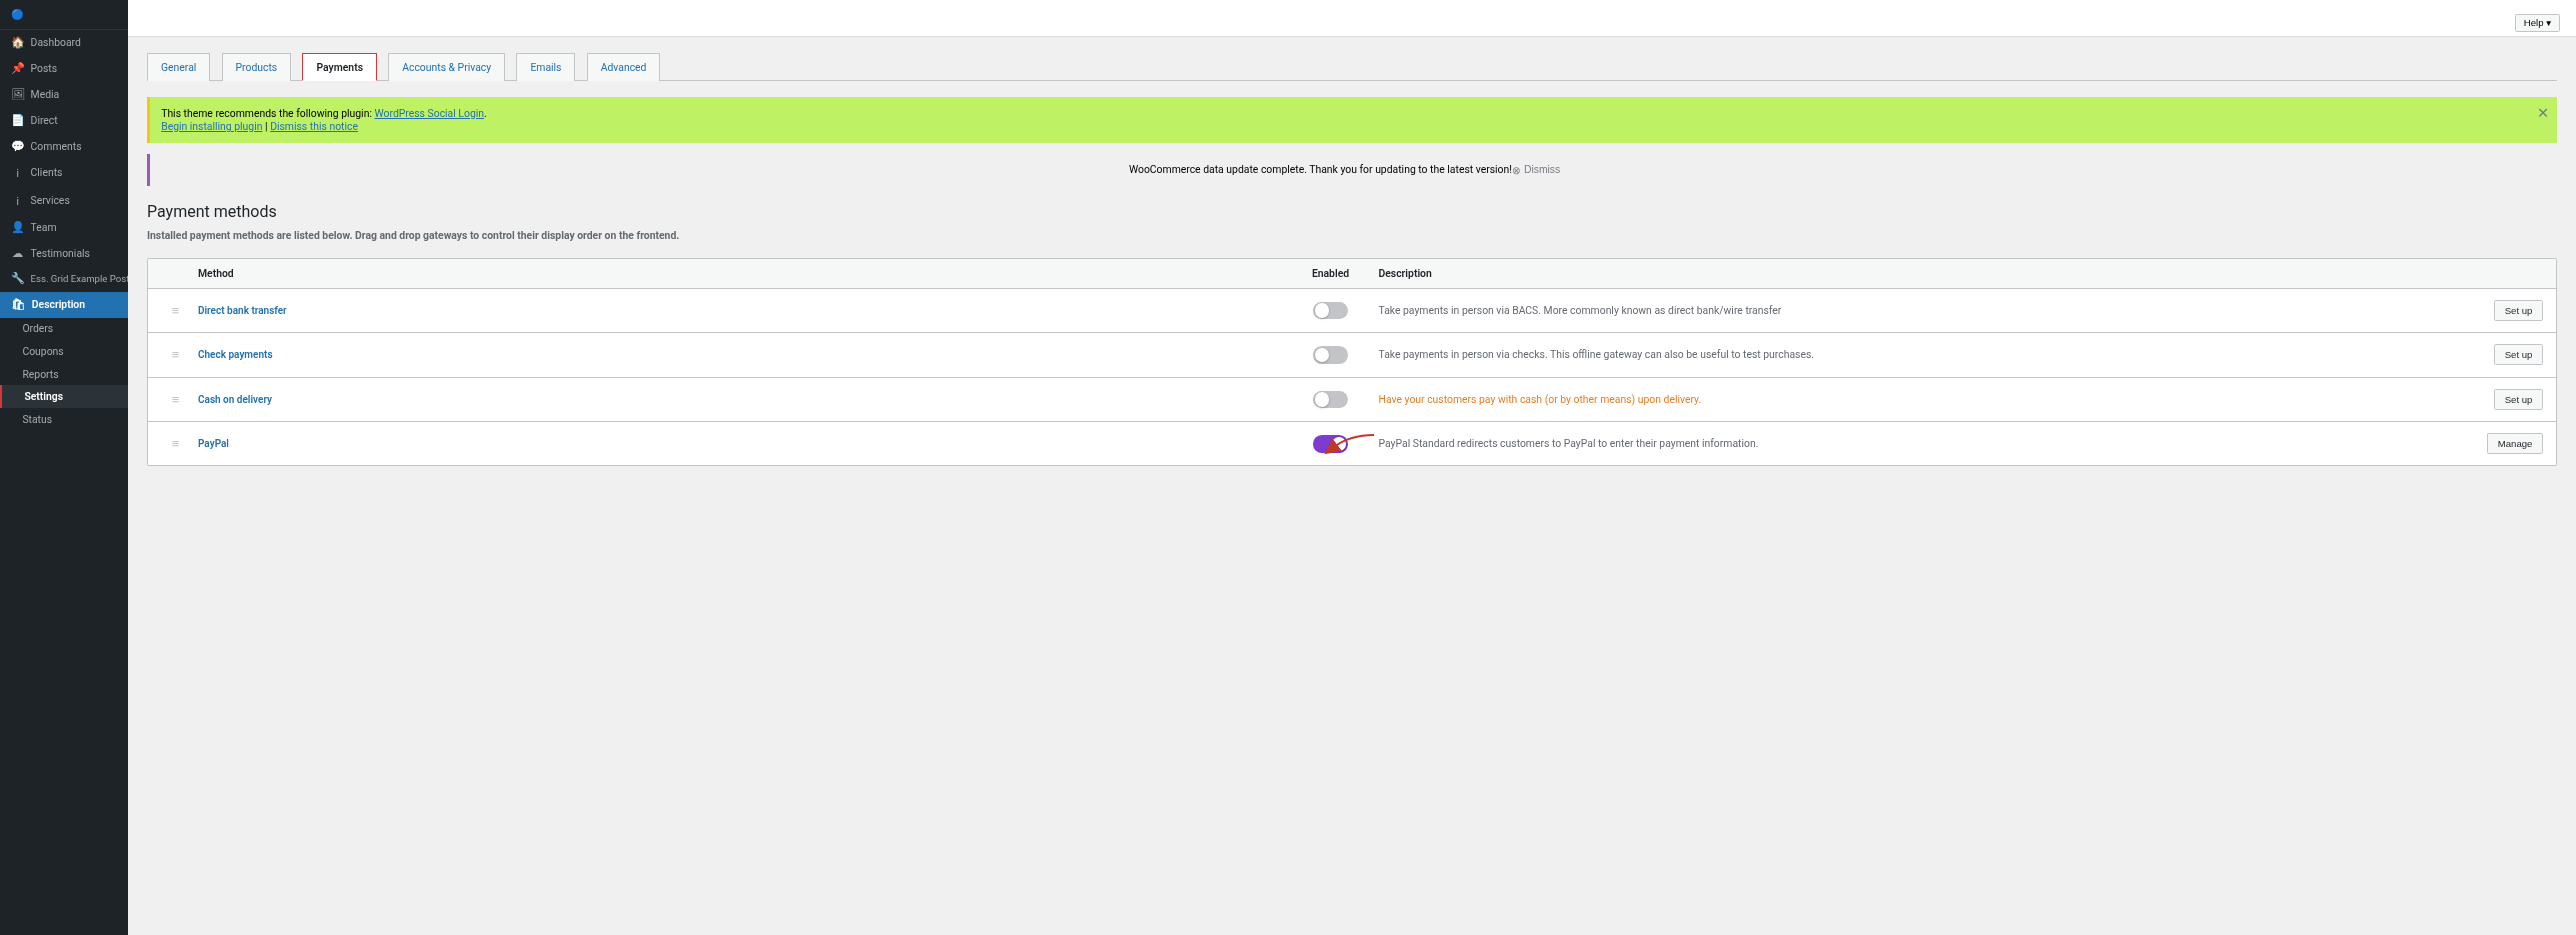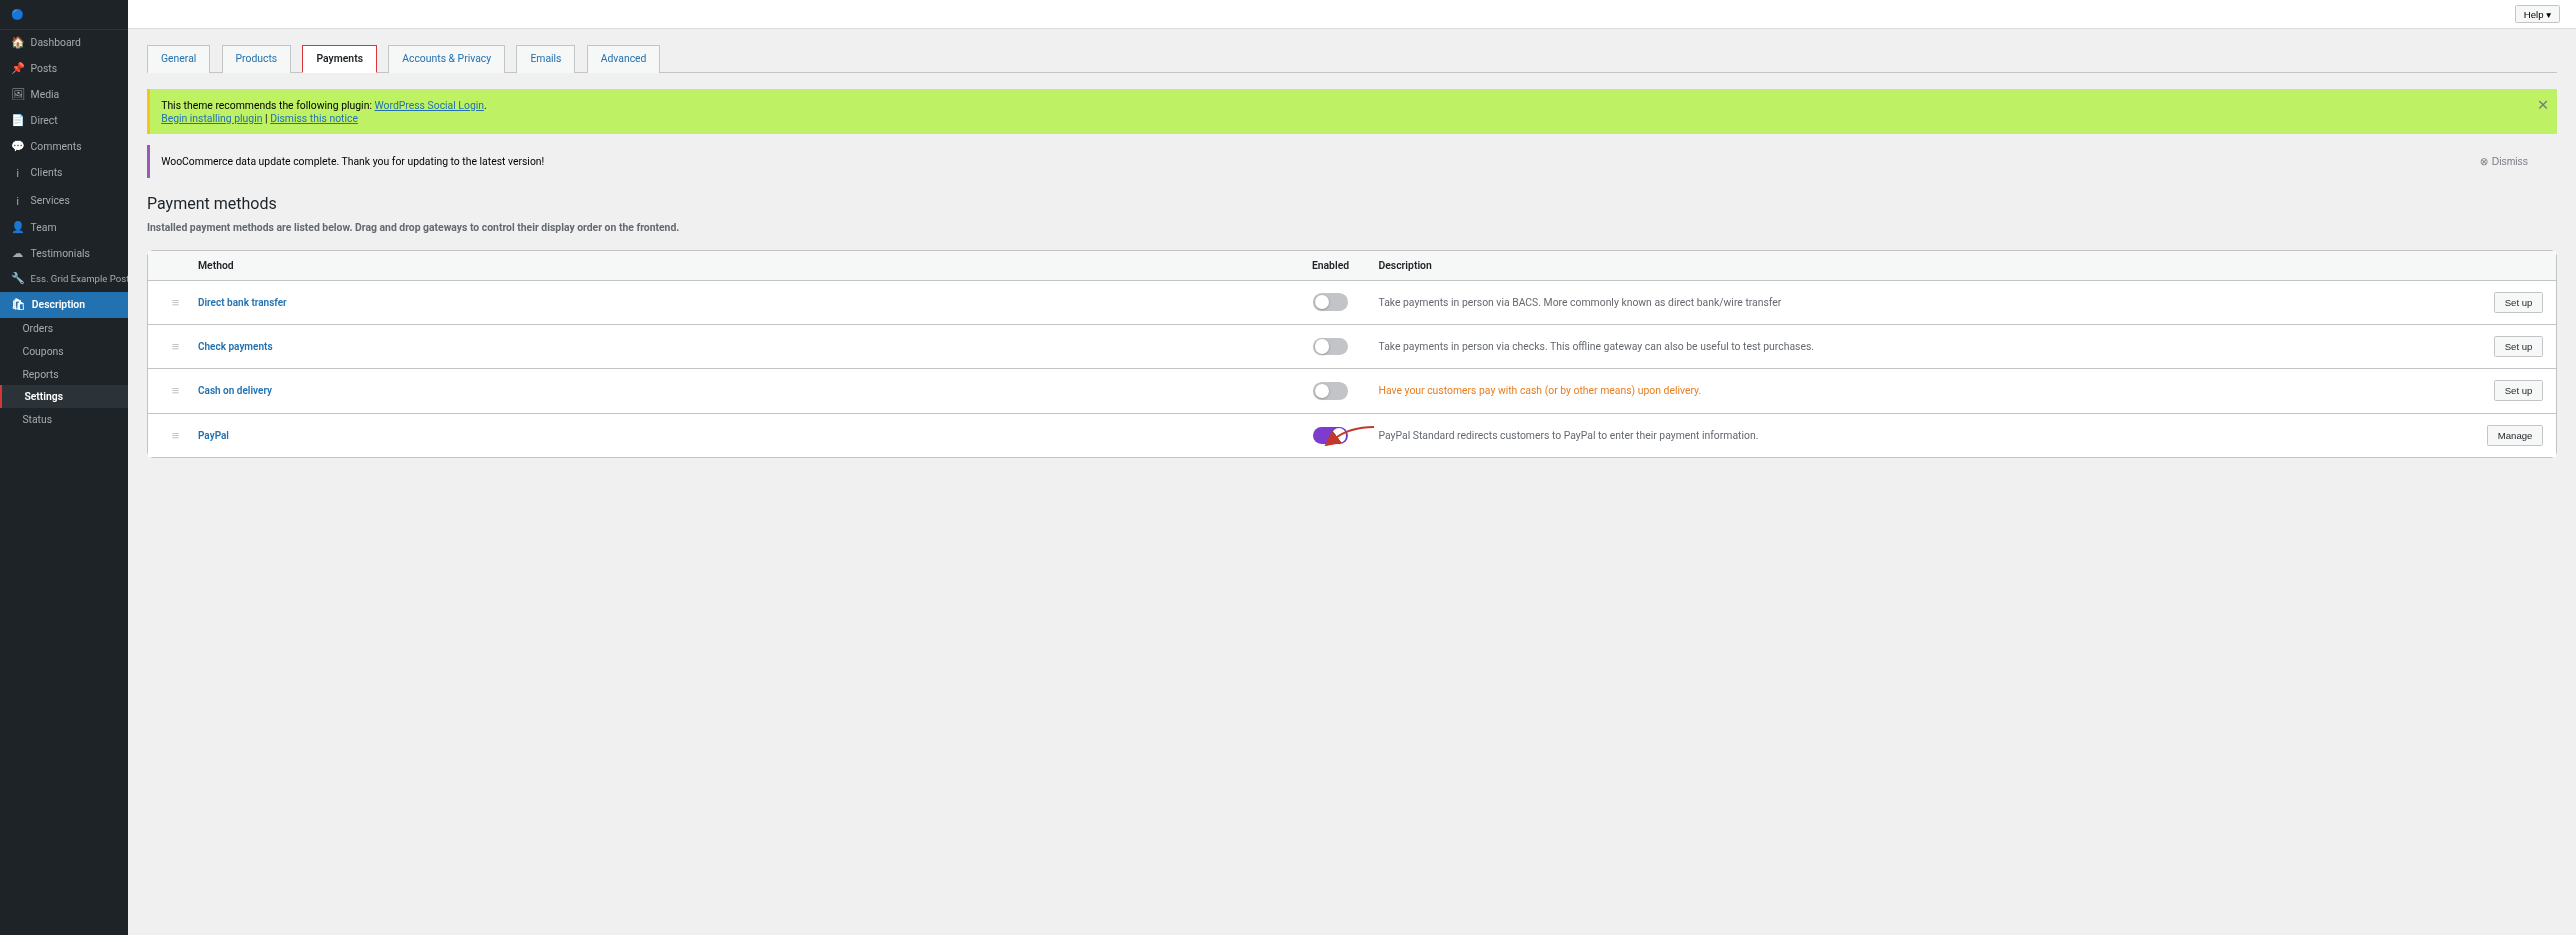--- a/index.html
+++ b/index.html
@@ -68,21 +68,21 @@
       padding: 4.8px 16px;
       min-height: 29px;
     }
     .help-btn {
       font-size: 9.6px;
       background: #f6f7f7;
       border: 0.8px solid #c3c4c7;
       border-radius: 1.6px;
       padding: 2.4px 8px;
       cursor: pointer;
-      display: flex; align-items: center; gap: 3.2px;
+      display: flex; align-items: center; gap: 3.2px; margin-top: 9px;
     }
 
     
     #content {
       padding: 16px 19px;
       flex: 1;
     }
 
     
     .tabs {
@@ -131,38 +131,38 @@
 
     .notice-purple {
       background: #f0f0f1;
       border-left: 3.2px solid #9b59b6;
       padding: 9.6px 29px 9.6px 11.2px;
       margin-bottom: 16px;
       position: relative;
       font-size: 10.4px;
       display: flex;
       align-items: center;
-      justify-content: space-between;
+      justify-content: center;
     }
     .dismiss-btn {
       background: none; border: none; cursor: pointer;
       color: #787c82; font-size: 10.4px;
       display: flex; align-items: center; gap: 3.2px;
     }
     .dismiss-btn .x-circle { color: #787c82; }
 
     
     .section-title { font-size: 16px; font-weight: 400; color: #1d2327; margin-bottom: 8px; }
     .section-desc { font-size: 10.4px; color: #646970; margin-bottom: 16px; font-weight: bold; }
 
     
     .payment-table {
       background: #0369a1;
       border: 0.8px solid #c3c4c7;
-      border-radius: 7px;
+      border-radius: 2px;
       width: 100%;
     }
     .payment-header {
       display: grid;
       grid-template-columns: 29px 1fr 80px 1fr 72px;
       padding: 8px 13px;
       background: #f6f7f7;
       border-bottom: 0.8px solid #c3c4c7;
       font-size: 10.4px;
       font-weight: 600;

